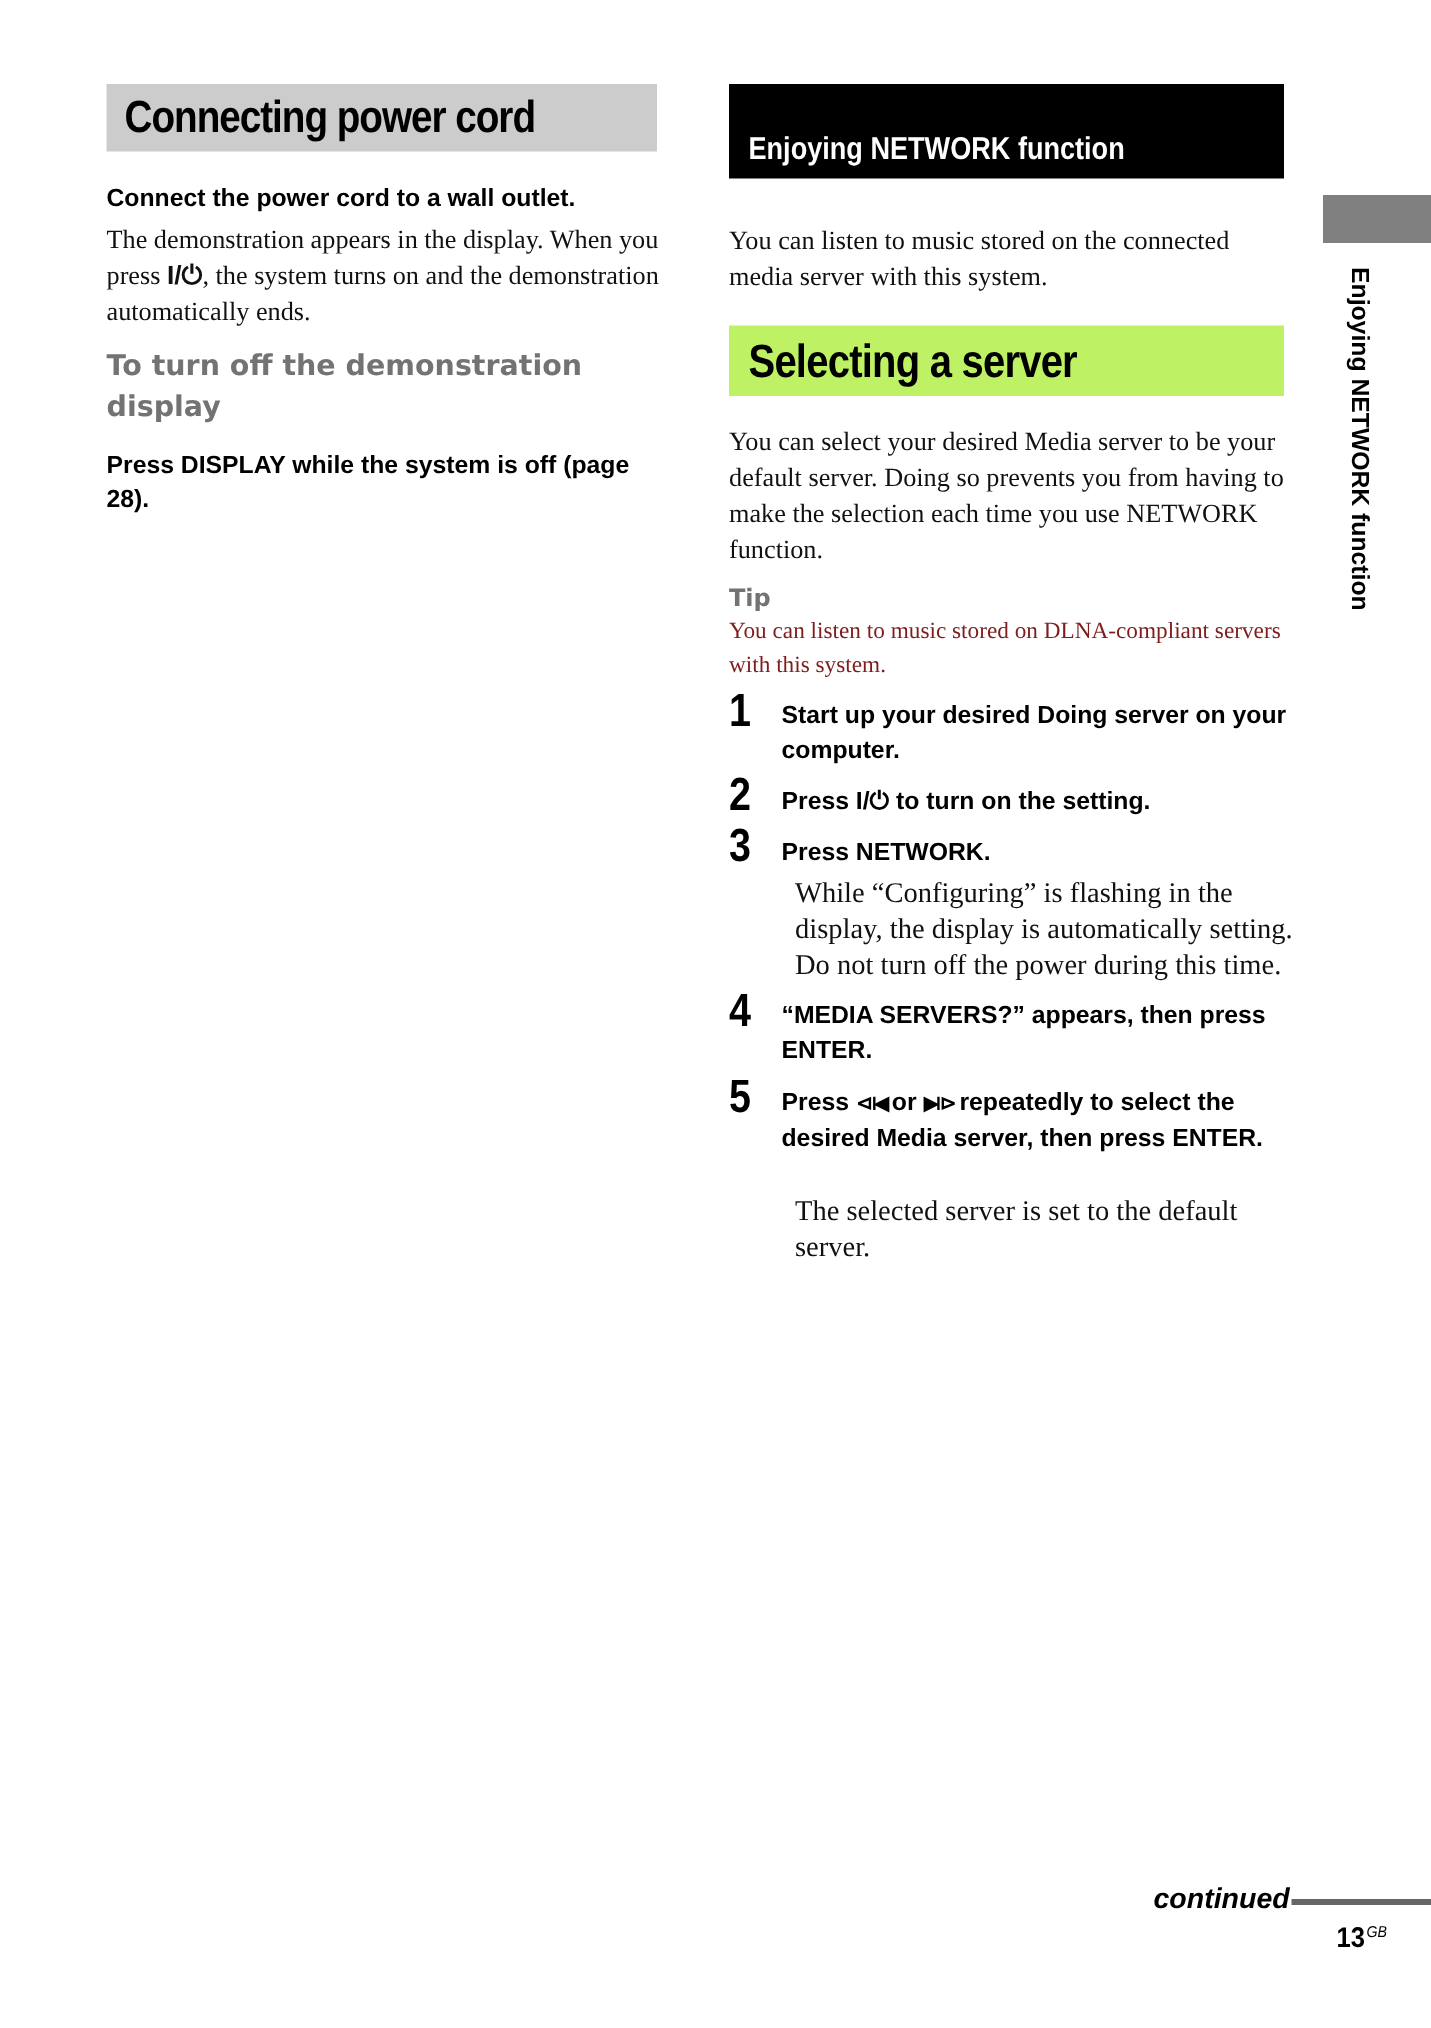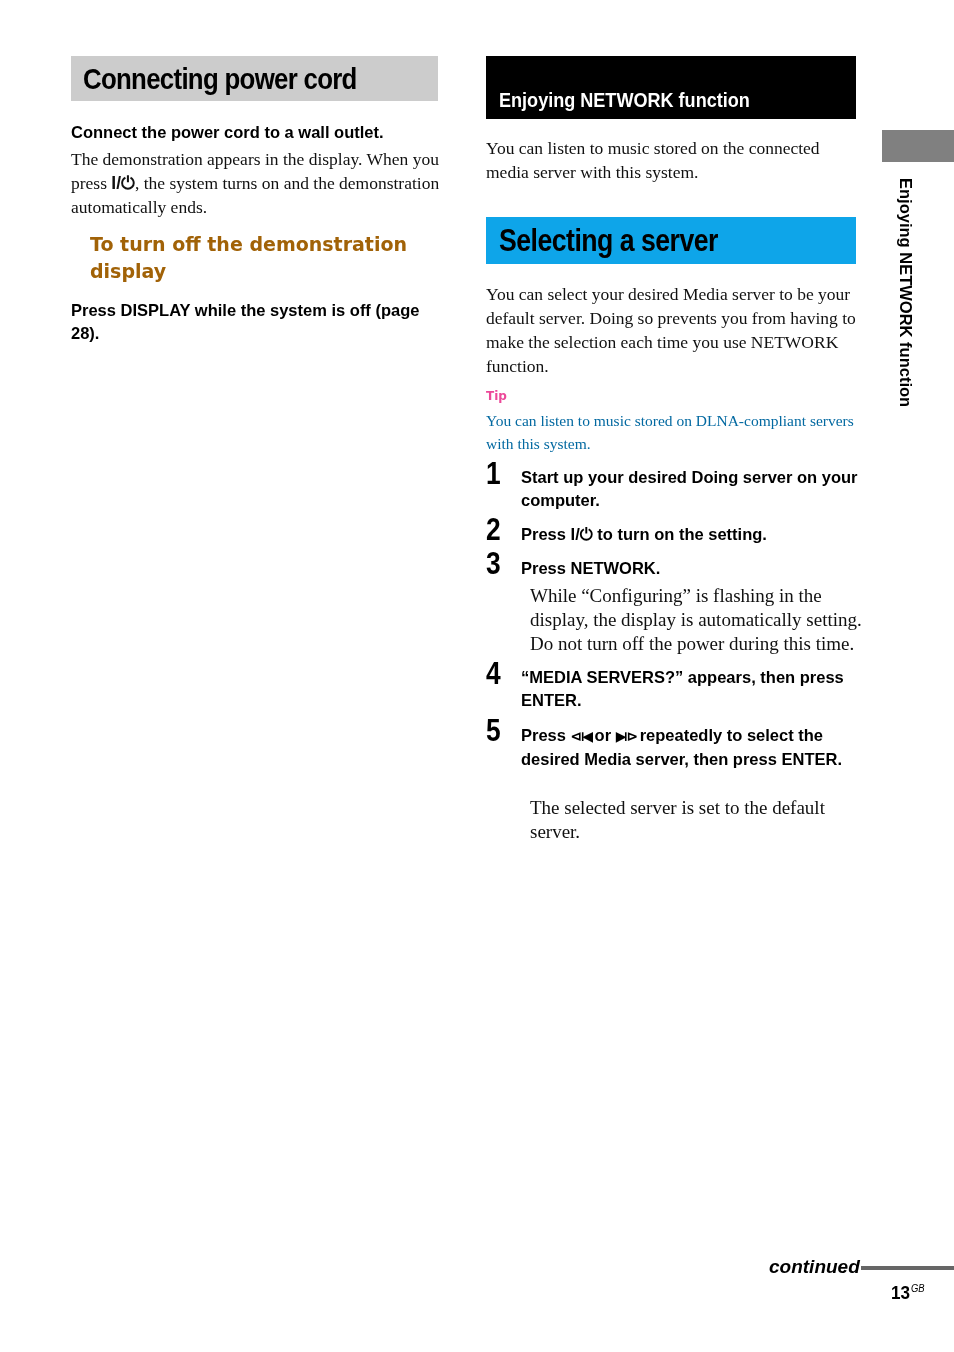--- a/index.html
+++ b/index.html
@@ -21,47 +21,47 @@
       font-size: 30px; line-height: 46px; letter-spacing: -0.8px; transform: scaleX(0.86);
       transform-origin: left center; white-space: nowrap; color: #000;
     }
     .bold-instr {
       font-family: "Liberation Sans", sans-serif; font-weight: bold; font-size: 16.5px;
       line-height: 22.5px; color: #000;
     }
     .body-text { font-size: 17.5px; line-height: 24px; color: #111; }
     .sub-head {
       font-family: "DejaVu Sans", sans-serif; font-weight: bold; font-size: 19px;
-      line-height: 27px; color: #a16207; margin-left: 19px;
+      line-height: 27px; color: #737373;
     }
 
     
     .h-black {
       position: absolute; left: 486px; top: 56px; width: 370px; height: 63px;
       background: #000; box-sizing: border-box; padding-left: 13px;
     }
     .h-black span {
       position: absolute; left: 13px; bottom: 7px; color: #fff;
       font-family: "Liberation Sans", sans-serif; font-weight: bold; font-size: 21px;
       transform: scaleX(0.86); transform-origin: left bottom; white-space: nowrap;
     }
     .h2-gray {
       position: absolute; left: 486px; top: 217px; width: 370px; height: 47px;
-      background: #0ea5e9; box-sizing: border-box;
+      background: #bef264; box-sizing: border-box;
     }
     .h2-gray span {
       position: absolute; left: 13px; top: 0; line-height: 47px;
       font-family: "Liberation Sans", sans-serif; font-weight: bold; font-size: 31px;
       letter-spacing: -0.6px; transform: scaleX(0.86); transform-origin: left center;
       white-space: nowrap; color: #000;
     }
     .tip-label {
-      font-family: "DejaVu Sans", sans-serif; font-weight: bold; font-size: 12px; color: #ec4899;
+      font-family: "DejaVu Sans", sans-serif; font-weight: bold; font-size: 16px; color: #737373;
     }
-    .tip-text { font-size: 15.5px; line-height: 22.5px; color: #0369a1; }
+    .tip-text { font-size: 15.5px; line-height: 22.5px; color: #7f1d1d; }
 
     .step-num {
       position: absolute; left: 486px; width: 24px;
       font-family: "Liberation Sans", sans-serif; font-weight: bold; font-size: 31px;
       line-height: 30px; transform: scaleX(0.85); transform-origin: left top; color: #000;
     }
     .step-text {
       position: absolute; left: 521px; width: 340px;
       font-family: "Liberation Sans", sans-serif; font-weight: bold; font-size: 16.5px;
       line-height: 22.5px; color: #000;
@@ -110,21 +110,21 @@
 </div>
 
 <div class="abs sub-head" style="left:71px; top:231px; width:360px;">To turn off the demonstration display</div>
 
 <div class="abs bold-instr" style="left:71px; top:299px; width:350px;">Press DISPLAY while the system is off (page 28).</div>
 
 <div class="h-black">
   <span>Enjoying NETWORK function</span>
 </div>
 
-<div class="abs body-text" style="left:486px; top:136px; width:372px;">You can listen to music stored on the connected media server with this system.</div>
+<div class="abs body-text" style="left:486px; top:148px; width:372px;">You can listen to music stored on the connected media server with this system.</div>
 
 <div class="h2-gray">
   <span>Selecting a server</span>
 </div>
 
 <div class="abs body-text" style="left:486px; top:282px; width:372px;">You can select your desired Media server to be your default server. Doing so prevents you from having to make the selection each time you use NETWORK function.</div>
 
 <div class="abs tip-label" style="left:486px; top:389px;">Tip</div>
 <div class="abs tip-text" style="left:486px; top:410px; width:372px;">You can listen to music stored on DLNA-compliant servers with this system.</div>
 

